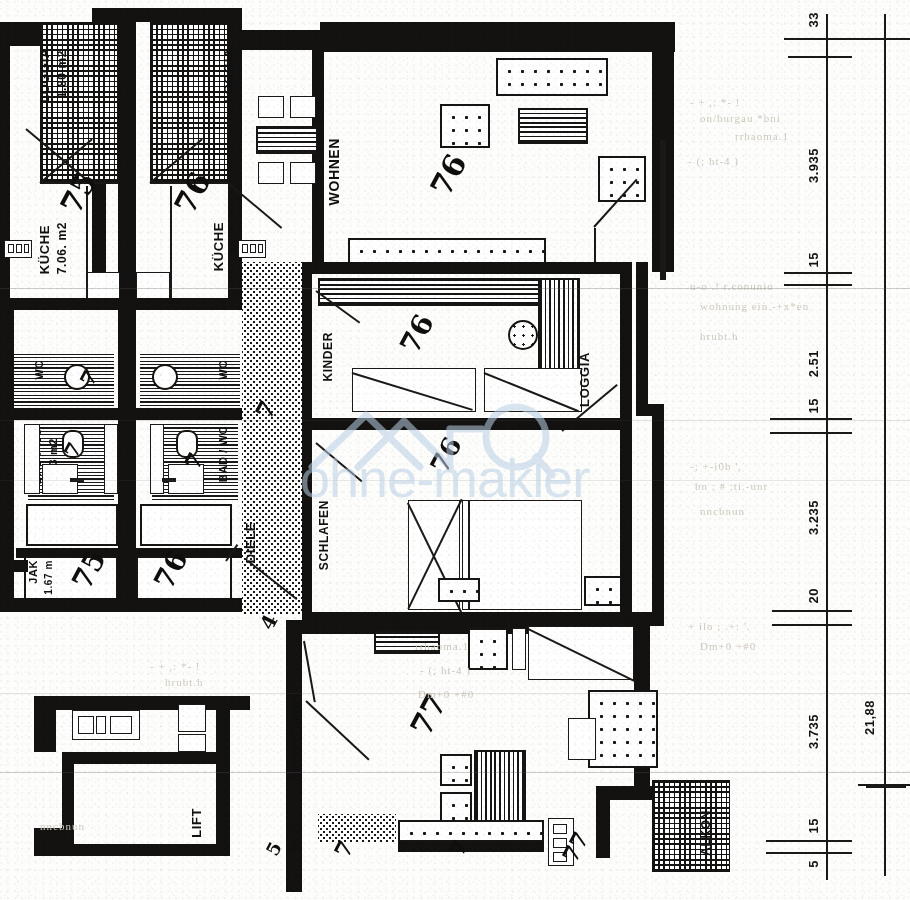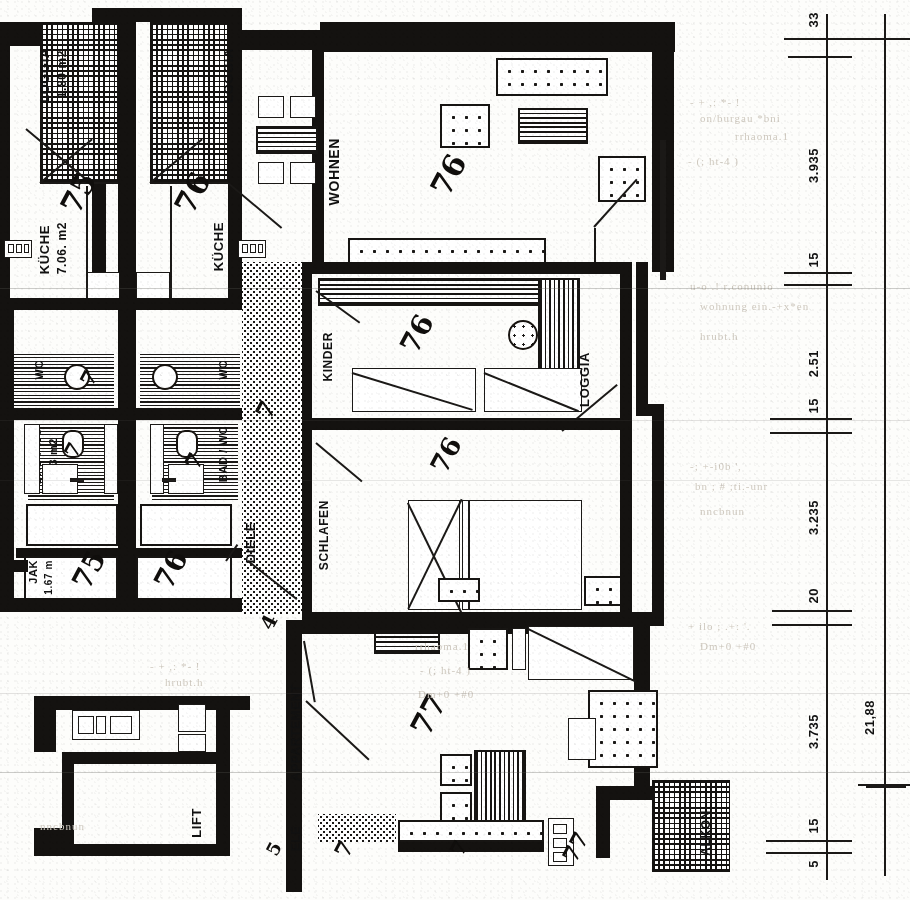--- a/index.html
+++ b/index.html
@@ -398,14 +398,27 @@
   <div class="dimtxt" style="left:806px;top:252px;">15</div>
   <div class="dimtxt" style="left:806px;top:350px;">2.51</div>
   <div class="dimtxt" style="left:806px;top:398px;">15</div>
   <div class="dimtxt" style="left:806px;top:500px;">3.235</div>
   <div class="dimtxt" style="left:806px;top:588px;">20</div>
   <div class="dimtxt" style="left:806px;top:714px;">3.735</div>
   <div class="dimtxt" style="left:806px;top:818px;">15</div>
   <div class="dimtxt" style="left:806px;top:860px;">5</div>
   <div class="dimtxt" style="left:862px;top:700px;">21,88</div>
 
+  <div id="wm">
+    <svg width="340" height="125" viewBox="0 0 340 125" style="position:absolute;left:0;top:0;">
+      <g fill="none" stroke="#b9cfe4" stroke-width="7" stroke-linejoin="round" stroke-linecap="round">
+        <path d="M12 72 L66 20 L120 72"></path>
+        <path d="M58 72 L104 26 L150 72"></path>
+        <path d="M150 72 L150 34"></path>
+        <path d="M150 34 L182 34"></path>
+      </g>
+      <circle cx="216" cy="42" r="30" fill="none" stroke="#b9cfe4" stroke-width="7"></circle>
+      <path d="M236 62 L252 80" stroke="#b9cfe4" stroke-width="7" stroke-linecap="round" fill="none"></path>
+    </svg>
+    <div class="wmtext">ohne-makler</div>
+  </div>
 
 </div>
 
 </body></html>

